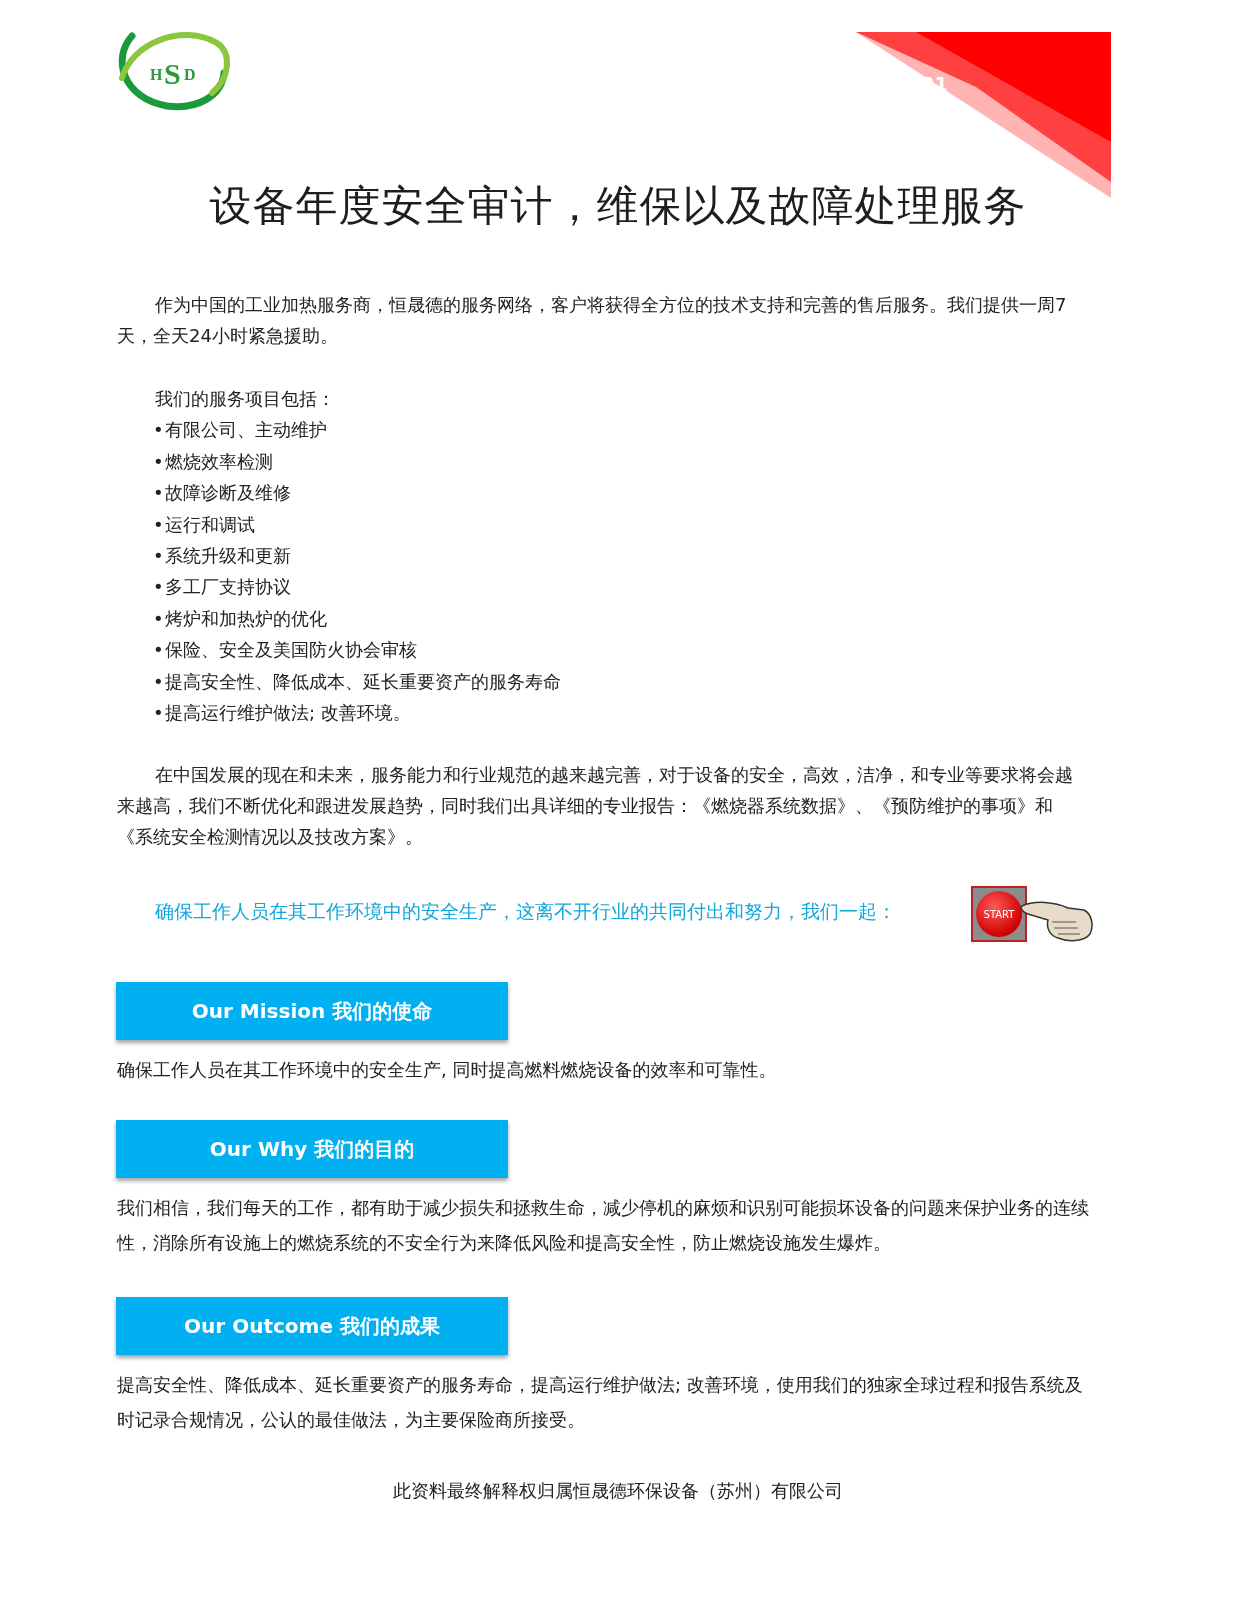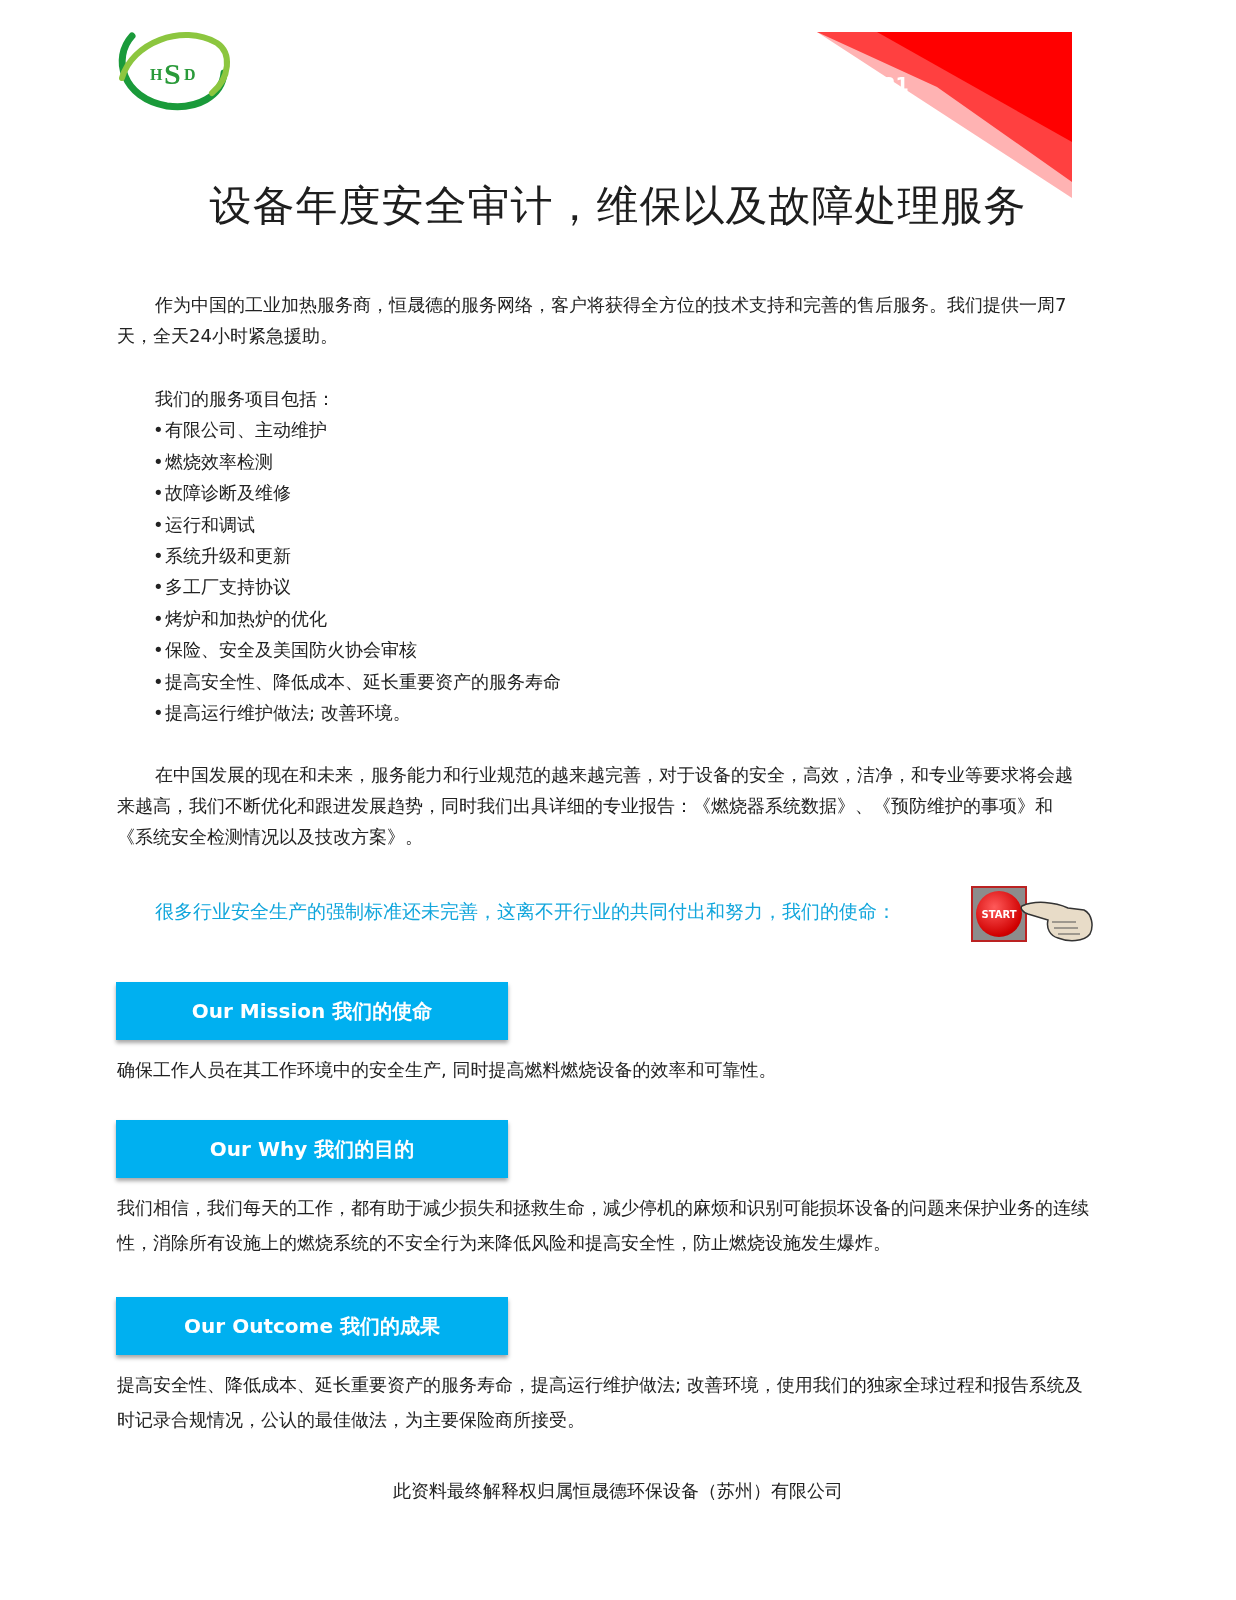--- a/index.html
+++ b/index.html
@@ -8,21 +8,21 @@
       position: relative;
       font-family: "DejaVu Sans", "Liberation Sans", sans-serif;
       color: #222222;
       overflow: hidden;
     }
     .logo {
       position: absolute; left: 112px; top: 18px; width: 124px; height: 100px;
     }
     .logo svg { width: 100%; height: 100%; display: block; }
     .corner {
-      position: absolute; left: 817px; top: 32px; width: 255px; height: 166px;
+      position: absolute; left: 856px; top: 32px; width: 255px; height: 166px;
     }
     .corner svg { width: 100%; height: 100%; display: block; }
     .corner-text {
       position: absolute; top: 38px; right: 152px; width: 120px;
       text-align: center; color: #ffffff; font-weight: bold;
       font-size: 19px; line-height: 28px;
     }
     .title {
       position: absolute; left: 0; right: 0; top: 178px;
       text-align: center; font-size: 42px; font-weight: normal;
@@ -44,21 +44,21 @@
     }
     .start-btn {
       position: absolute; left: 971px; top: 886px; width: 56px; height: 56px;
       background: #8c8c8c; border: 2px solid #b22; display: flex;
       align-items: center; justify-content: center; cursor: pointer;
     }
     .start-btn .circle {
       width: 46px; height: 46px; border-radius: 50%;
       background: radial-gradient(circle at 40% 35%, #ff5a5a, #d00000 70%, #900 100%);
       display: flex; align-items: center; justify-content: center;
-      color: #fff; font-size: 10px; font-weight: bold;
+      color: #fff; font-size: 10px; font-weight: normal;
     }
     .hand { position: absolute; left: 1020px; top: 892px; width: 76px; height: 52px; }
     .hand svg { width: 100%; height: 100%; }
     .section-btn {
       position: absolute; left: 116px; width: 392px; height: 58px;
       background: #00b0f0; color: #ffffff; font-weight: bold;
       font-size: 20px; display: flex; align-items: center; justify-content: center;
       box-shadow: 0 3px 4px rgba(0,0,0,0.35);
     }
     .section-text {
@@ -110,21 +110,21 @@
     <li><span class="bullet">•</span><span>多工厂支持协议</span></li>
     <li><span class="bullet">•</span><span>烤炉和加热炉的优化</span></li>
     <li><span class="bullet">•</span><span>保险、安全及美国防火协会审核</span></li>
     <li><span class="bullet">•</span><span>提高安全性、降低成本、延长重要资产的服务寿命</span></li>
     <li><span class="bullet">•</span><span>提高运行维护做法; 改善环境。</span></li>
   </ul>
 </div>
 
 <p class="para" style="top:759px"><span class="indent"></span><span>在中国发展的现在和未来，服务能力和行业规范的越来越完善，对于设备的安全，高效，洁净，和专业等要求将会越来越高，我们不断优化和跟进发展趋势，同时我们出具详细的专业报告：《燃烧器系统数据》、《预防维护的事项》和《系统安全检测情况以及技改方案》。</span></p>
 
-<div class="callout">很多行业安全生产的强制标准还未完善，这离不开行业的共同付出和努力，我们的使命：</div>
+<div class="callout">确保工作人员在其工作环境中的安全生产，这离不开行业的共同付出和努力，我们一起：</div>
 
 <div class="start-btn">
   <div class="circle">START</div>
 </div>
 <div class="hand">
   <svg viewBox="0 0 76 52">
     <path d="M2 14 C 15 8, 35 10, 48 16 L 64 18 C 72 22, 74 34, 70 42 C 64 50, 48 50, 38 46 C 30 44, 26 36, 28 28 L 8 22 C 2 20, 0 16, 2 14 Z" fill="#e8dcc8" stroke="#333" stroke-width="1.5"></path>
     <path d="M32 30 L 56 30 M 34 36 L 58 36 M 38 42 L 60 42" stroke="#555" stroke-width="1"></path>
   </svg>
 </div>

